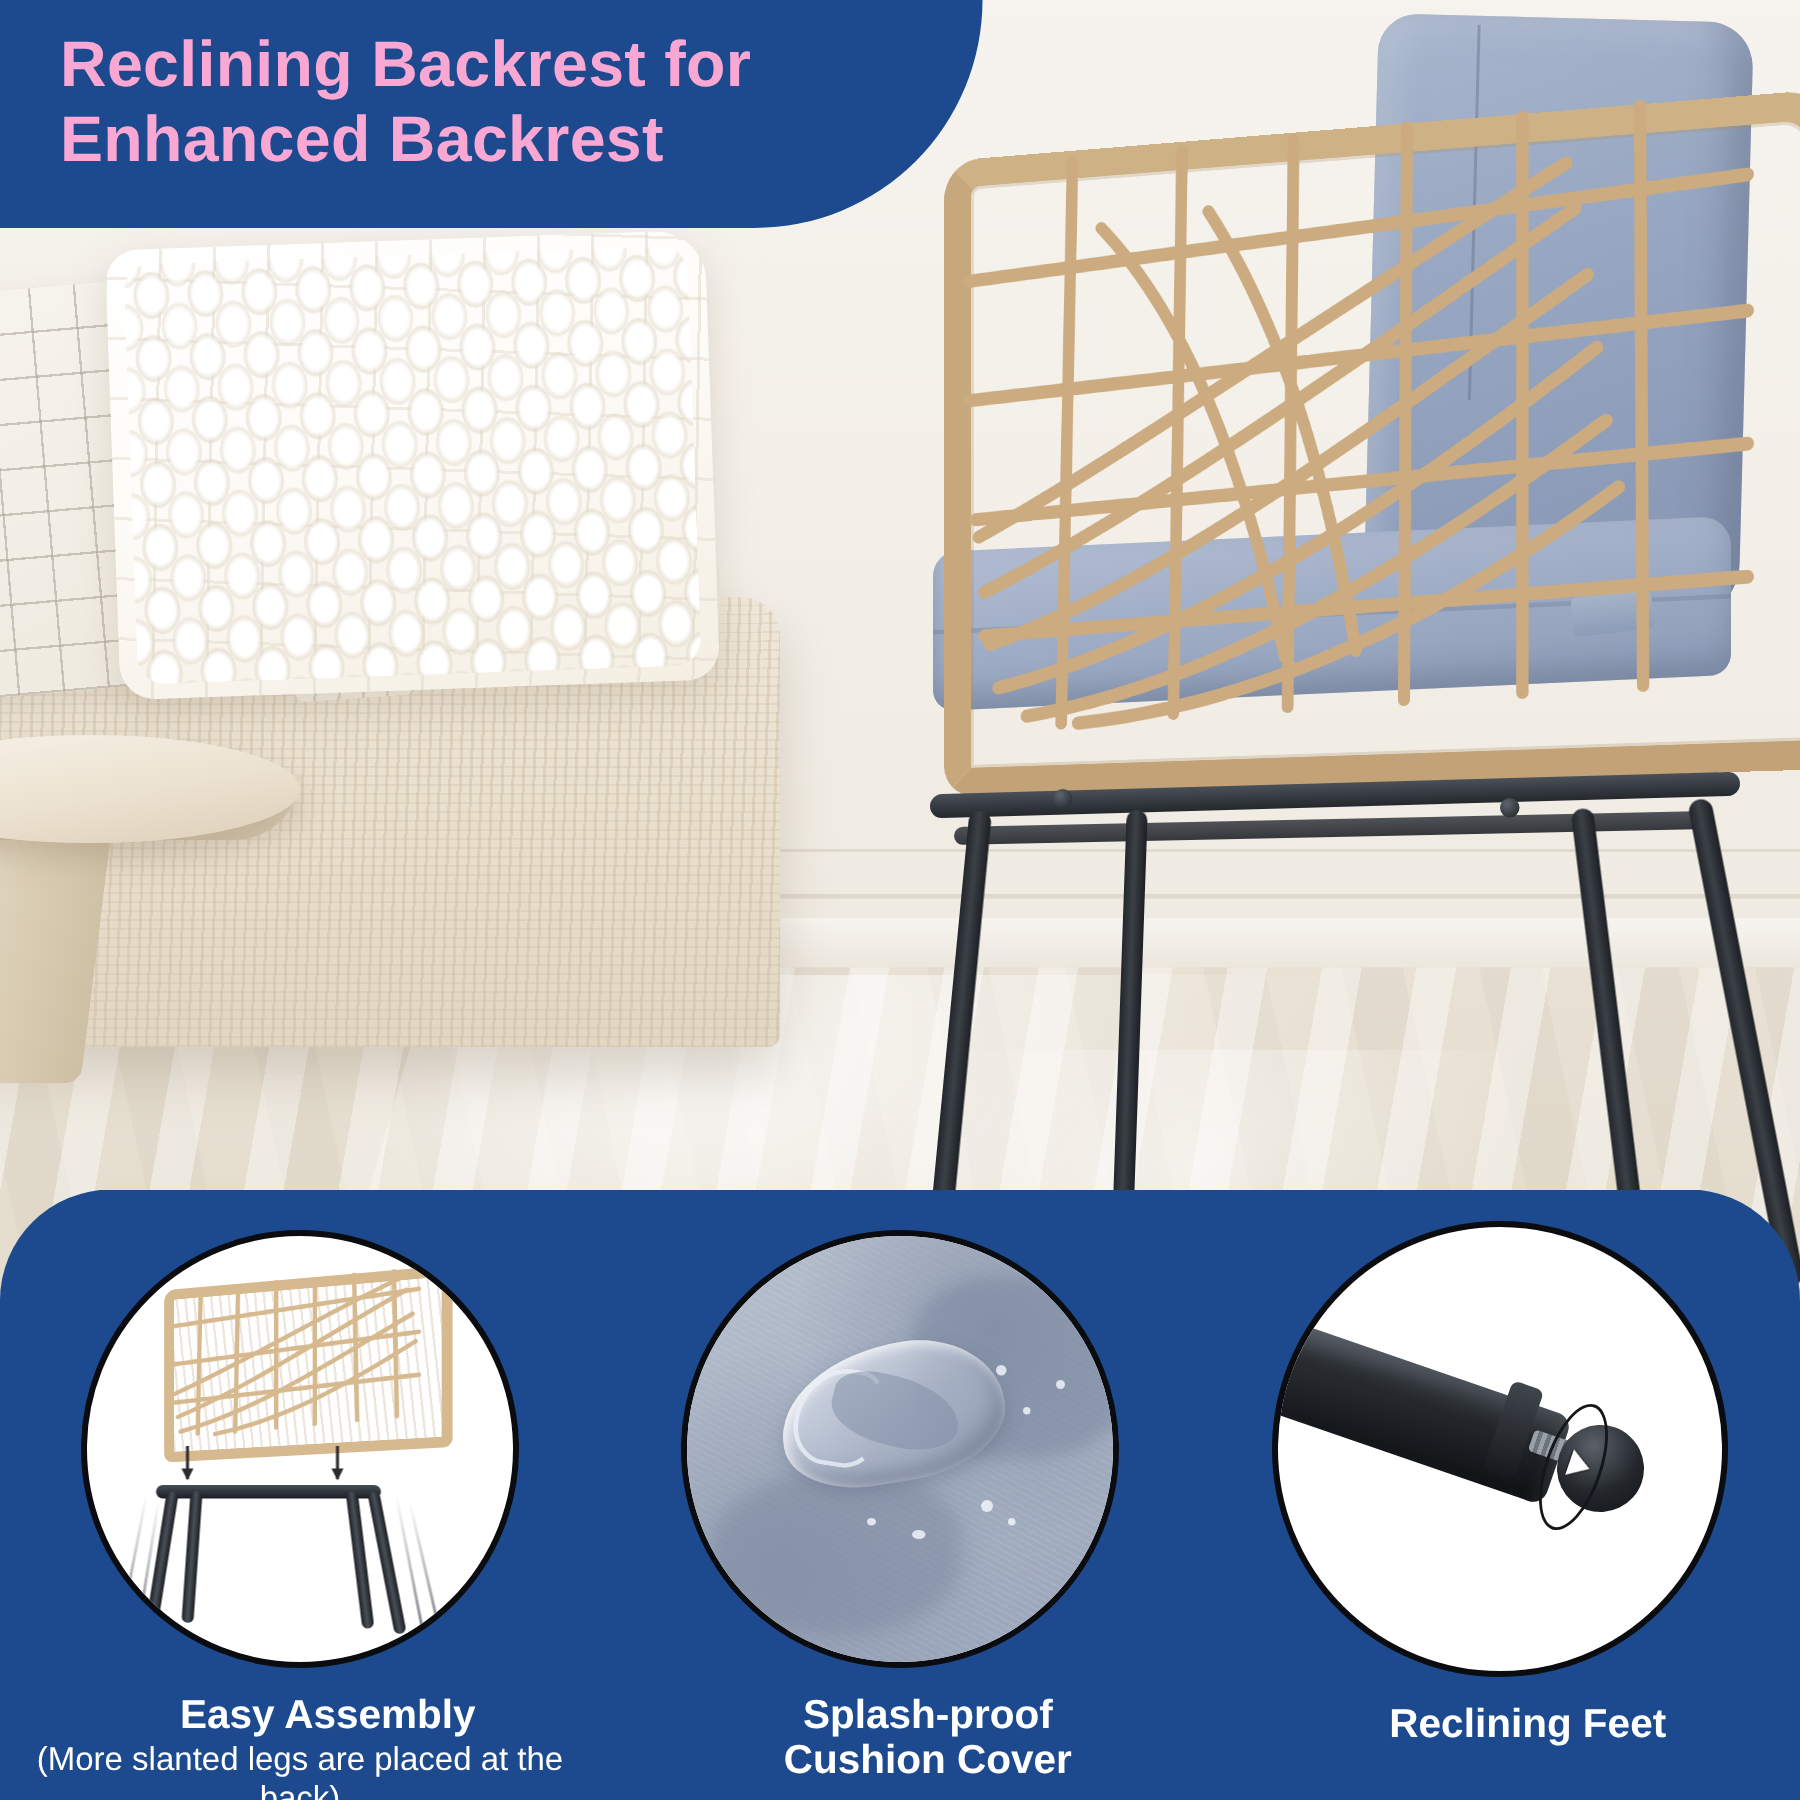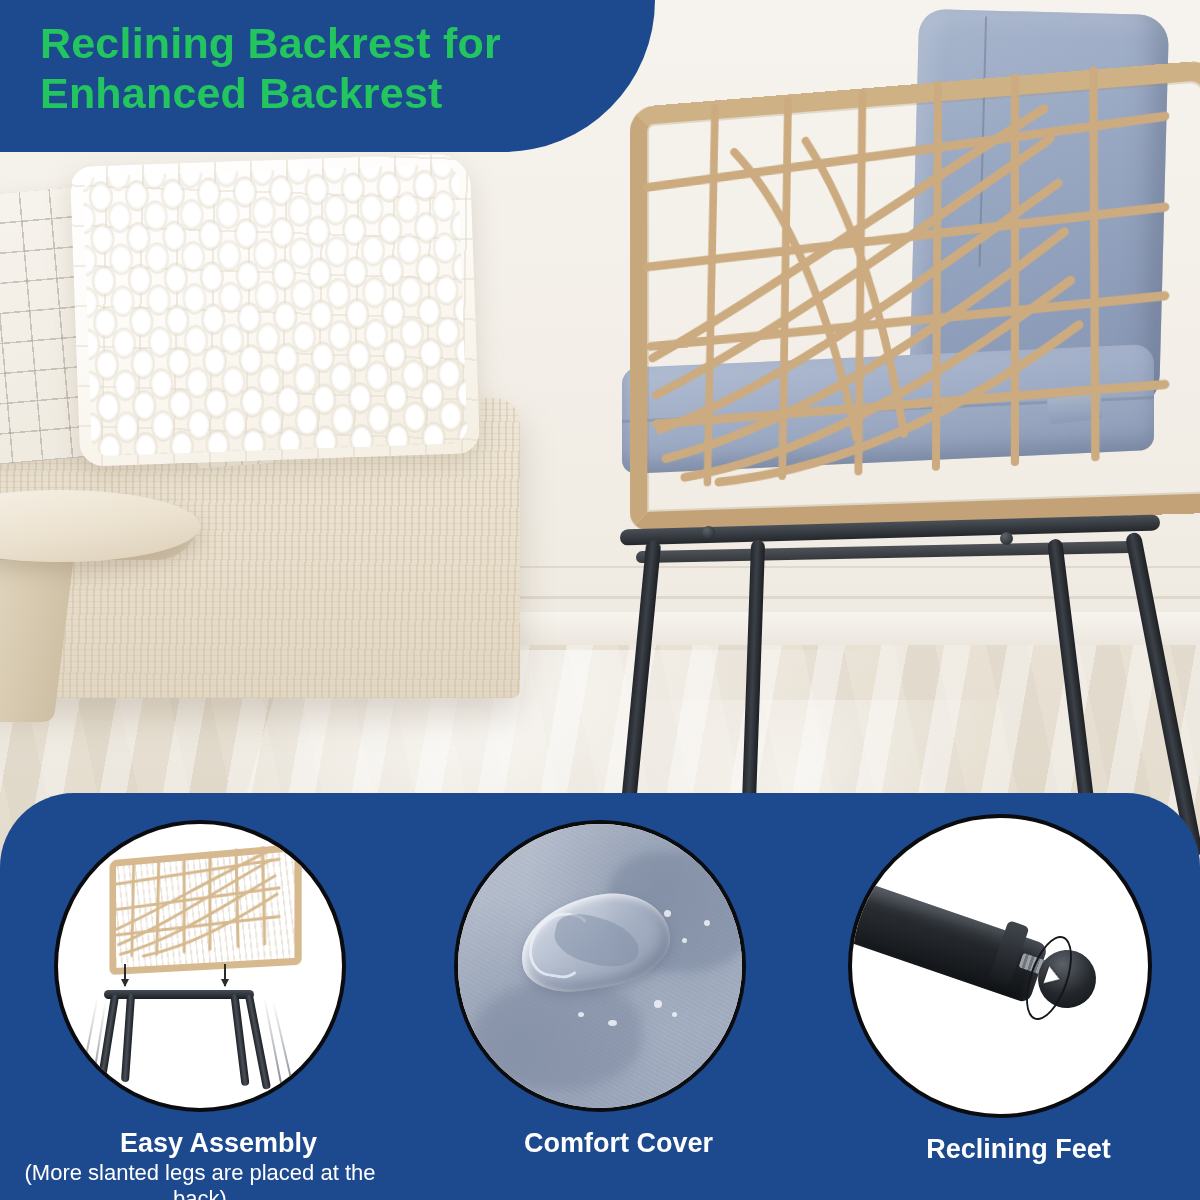--- a/index.html
+++ b/index.html
@@ -116,21 +116,21 @@
   .rail{position:absolute;left:24px;top:452px;width:540px;height:16px;border-radius:9px;
         background:linear-gradient(180deg,#4a5057,#24282d);transform:skewY(-1.6deg);}
   .rail2{position:absolute;left:40px;top:476px;width:500px;height:12px;border-radius:7px;
         background:linear-gradient(180deg,#3d4249,#202428);transform:skewY(-1.2deg);opacity:.9;}
   .bolt{position:absolute;width:13px;height:13px;border-radius:50%;
         background:radial-gradient(circle at 35% 30%,#5d646d,#1d2125);}
 
   
   .banner{position:absolute;left:0;top:0;width:655px;height:152px;background:#1d4a8e;
           border-bottom-right-radius:160px;z-index:20;}
-  .banner h1{margin:0;padding:18px 0 0 40px;color:#22c55e;font-weight:bold;
+  .banner h1{margin:0;padding:18px 0 0 40px;color:#f9a8d4;font-weight:bold;
           font-size:43px;line-height:1.17;letter-spacing:.2px;width:580px;}
   .banner h1 span{display:block;}
 
   
   .features{position:absolute;left:0;top:793px;width:1200px;height:440px;
           background:#1d4a8e;border-radius:74px 74px 0 0;z-index:20;}
   .fgrid{position:absolute;left:0;top:0;width:1200px;height:440px;display:flex;}
   .fcell{flex:1;display:flex;flex-direction:column;align-items:center;}
   .circle{margin-top:27px;width:284px;height:284px;border-radius:50%;background:#ffffff;
           border:4px solid #0a0c10;position:relative;overflow:hidden;flex:none;}
@@ -328,21 +328,22 @@
           <div class="droplet-streak"></div>
           <div class="mist" style="left:206px;top:86px;width:7px;height:7px"></div>
           <div class="mist" style="left:224px;top:114px;width:5px;height:5px"></div>
           <div class="mist" style="left:246px;top:96px;width:6px;height:6px"></div>
           <div class="mist" style="left:196px;top:176px;width:8px;height:8px"></div>
           <div class="mist" style="left:214px;top:188px;width:5px;height:5px"></div>
           <div class="mist" style="left:150px;top:196px;width:9px;height:6px"></div>
           <div class="mist" style="left:120px;top:188px;width:6px;height:5px"></div>
         </div>
         <div class="caption two">
-          <div class="ct">Comfort Cover</div>
+          <div class="ct">Splash-proof</div>
+          <div class="ct">Cushion Cover</div>
         </div>
       </div>
 
       <div class="fcell">
         <div class="circle wide">
           <div class="tube"></div>
           <div class="tube-band"></div>
           <div class="screw"></div>
           <div class="footcap"></div>
           <div class="rotring"></div>

